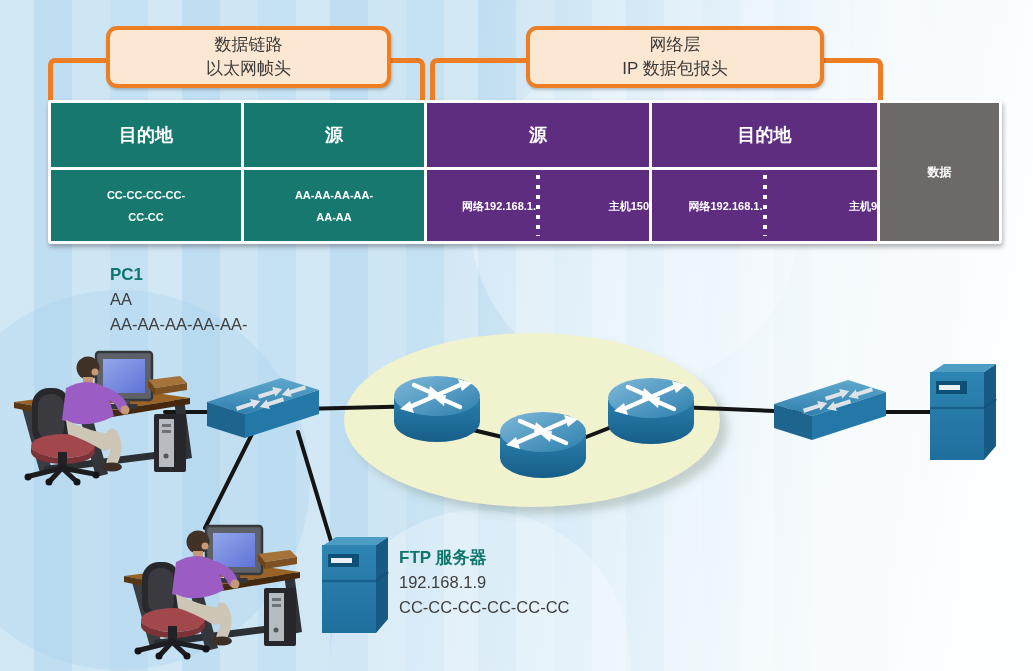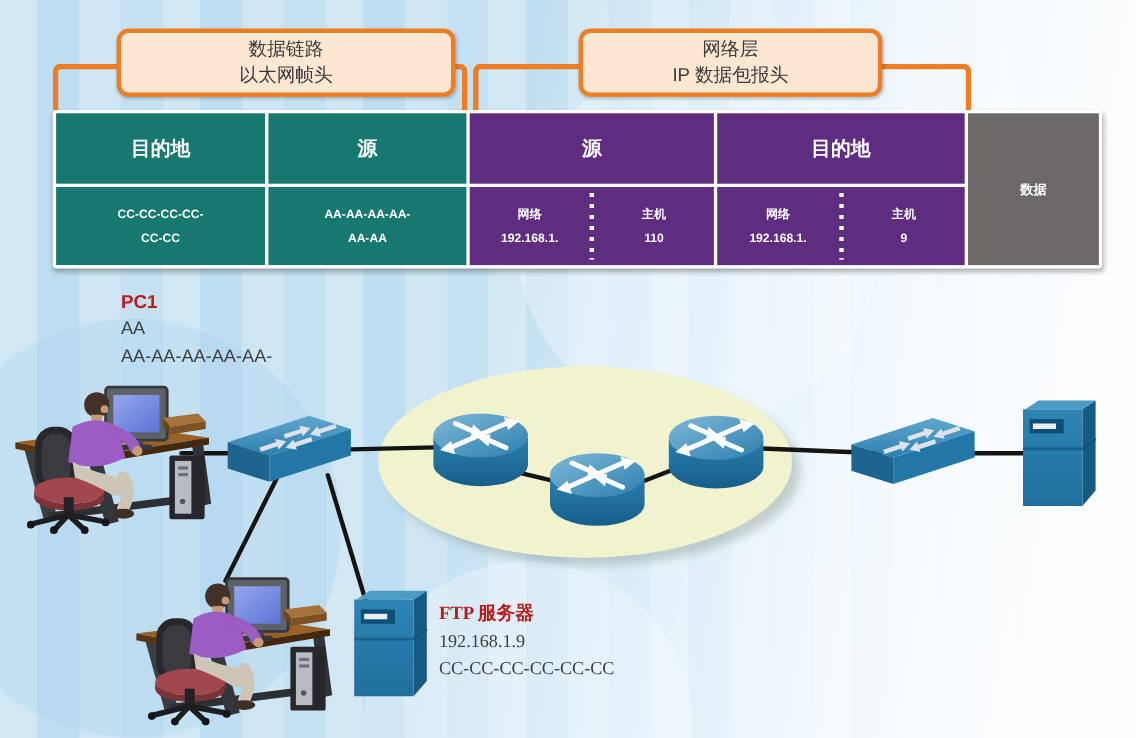--- a/index.html
+++ b/index.html
@@ -26,44 +26,44 @@
   
   .bracket{position:absolute; top:58px; height:42px; border:5px solid #EE7E23;
     border-bottom:none; border-radius:7px 7px 0 0; box-sizing:border-box;}
   .bracket-left{left:48px; width:377px;}
   .bracket-right{left:430px; width:453px;}
   .layer-label{position:absolute; top:26px; height:62px; box-sizing:border-box;
     background:#FCE7D2; border:4px solid #EE7E23; border-radius:11px;
     display:flex; flex-direction:column; justify-content:center; align-items:center;
     font-size:17px; color:#3a3a3a; line-height:24px;
     box-shadow:1px 2px 3px rgba(0,0,0,0.22); z-index:3;}
-  .label-left{left:106px; width:308px;}
-  .label-right{left:526px; width:276px;}
+  .label-left{left:106px; width:285px;}
+  .label-right{left:526px; width:298px;}
 
   
   .frame-table{position:absolute; left:48px; top:100px; z-index:2;
     display:grid; grid-template-columns:190px 180px 222px 225px 119px;
     grid-template-rows:64px 71px; gap:3px; padding:3px; background:#ffffff;
     border-radius:3px; box-shadow:1px 3px 5px rgba(0,0,0,0.30);}
   .cell{display:flex; flex-direction:column; justify-content:center; align-items:center;
     color:#fff; font-weight:bold; font-size:11px; line-height:22px; text-align:center;}
   .teal{background:#17786F;}
   .purple{background:#5E2D80;}
   .gray{background:#6D6968; grid-column:5; grid-row:1 / span 2; font-size:12px;}
   .hdr{font-size:18px;}
   .split{flex-direction:row; padding:4px 0;}
-  .half{flex:1; display:flex; flex-direction:column; justify-content:flex-end; align-items:center;}
+  .half{flex:1; display:flex; flex-direction:row; justify-content:flex-end; align-items:center;}
   .dots{width:4px; align-self:stretch; margin:1px 0;
     background:repeating-linear-gradient(to bottom,#fff 0 4px, transparent 4px 10px);}
 
   
   .node-label{position:absolute; font-size:16.5px; color:#3e3e3e; line-height:25px; z-index:2;}
-  .node-label .name{font-weight:bold; color:#b91c1c; font-size:17px;}
+  .node-label .name{font-weight:bold; color:#0f766e; font-size:17px;}
   .pc1-label{left:110px; top:262px;}
-  .ftp-label{left:399px; top:545px;font-family:Liberation Serif, serif;}
+  .ftp-label{left:399px; top:545px;}
 </style>
 </head>
 <body>
 
 <div class="canvas">
   <div class="bg-stripes"></div>
   <div class="bg-circle c1"></div>
   <div class="bg-circle c2"></div>
   <div class="bg-circle c3"></div>
   <div class="bg-fade"></div>
@@ -231,21 +231,21 @@
       <div>AA-AA</div>
     </div>
     <div class="cell purple split">
       <div class="half">
         <div>网络</div>
         <div>192.168.1.</div>
       </div>
       <div class="dots"></div>
       <div class="half">
         <div>主机</div>
-        <div>110</div>
+        <div>150</div>
       </div>
     </div>
     <div class="cell purple split">
       <div class="half">
         <div>网络</div>
         <div>192.168.1.</div>
       </div>
       <div class="dots"></div>
       <div class="half">
         <div>主机</div>

